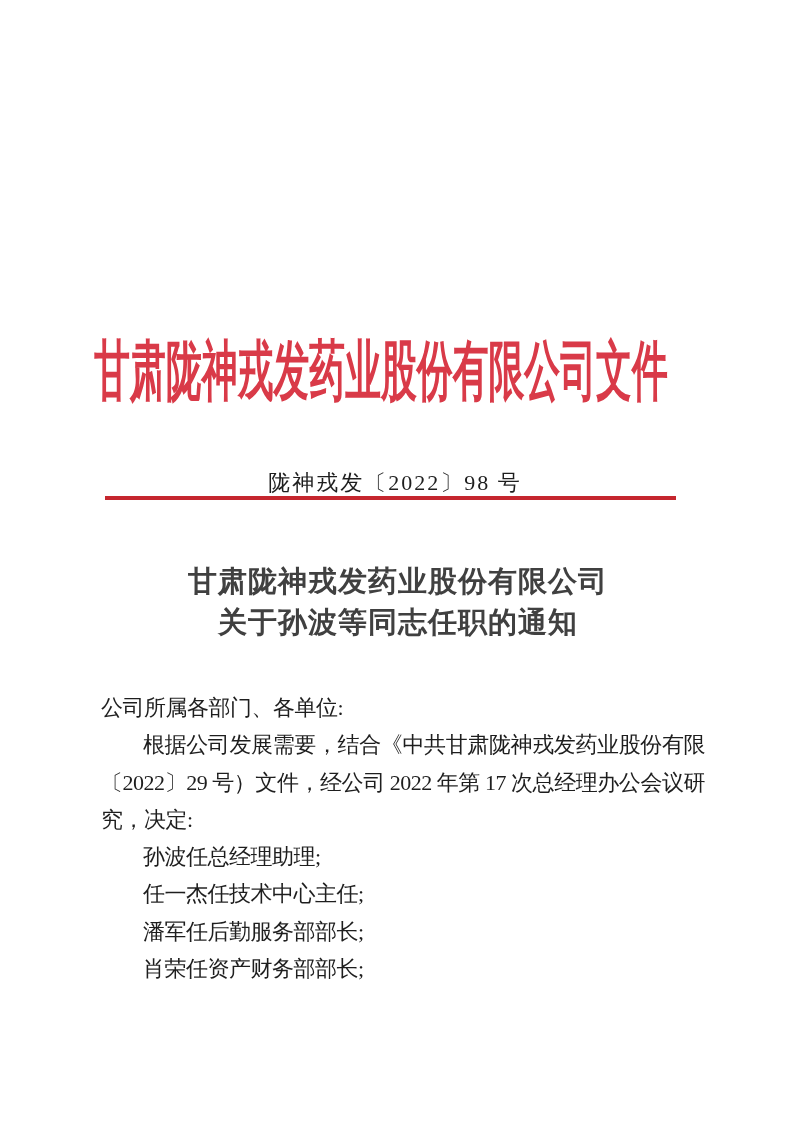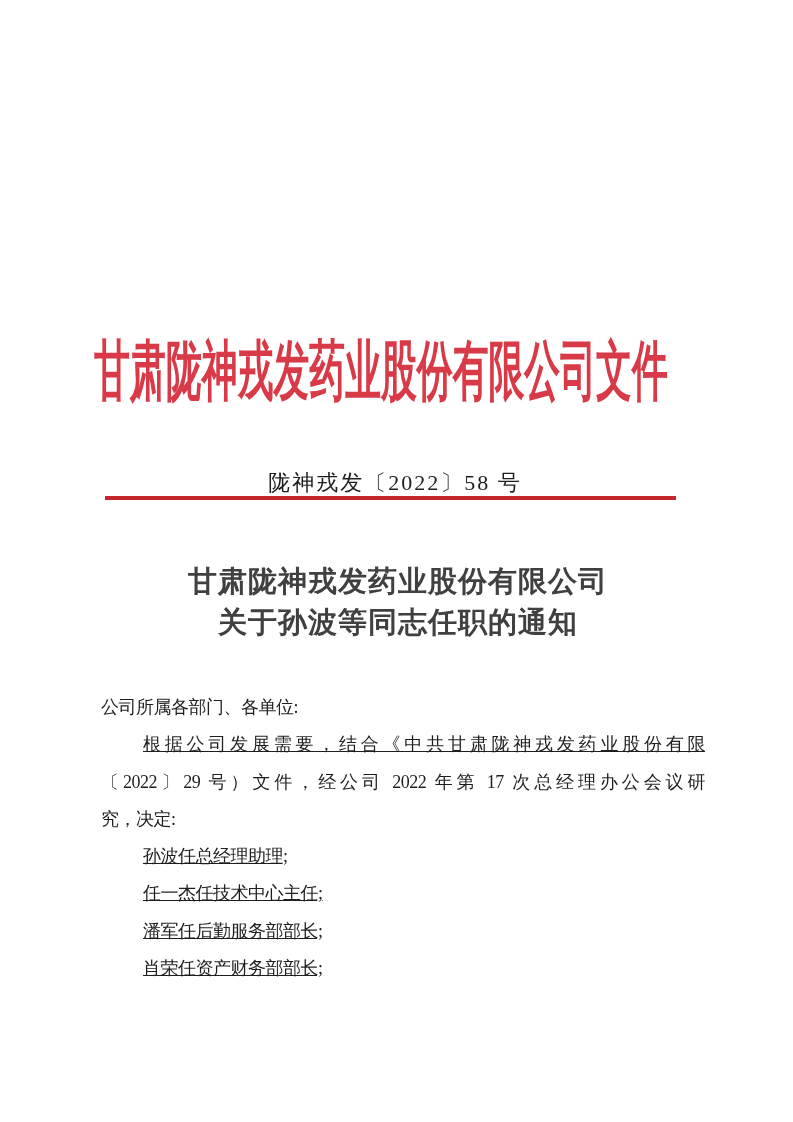--- a/index.html
+++ b/index.html
@@ -71,41 +71,41 @@
     letter-spacing: 1px;
     color: #404040;
   }
 
   
   .body-text {
     position: absolute;
     left: 101px;
     top: 645px;
     width: 604px;
-    font-size: 18px;
+    font-size: 22px;
     line-height: 37.3px;
     letter-spacing: -0.5px;
     color: var(--text-black, #1e1e1e);
   }
   .body-text .line { white-space: nowrap; }
   .body-text .line.fill {
     white-space: normal;
     text-align: justify;
     text-align-last: justify;
   }
-  .body-text .line.ind { text-indent: 42px; text-decoration: underline; }
+  .body-text .line.ind { text-indent: 42px; }
 </style>
 </head>
 <body>
 
 <div class="page">
 
   <div class="letterhead">甘肃陇神戎发药业股份有限公司文件</div>
 
-  <div class="doc-number">陇神戎发〔2022〕58 号</div>
+  <div class="doc-number">陇神戎发〔2022〕98 号</div>
 
   <div class="red-rule"></div>
 
   <div class="doc-title">
     <div>甘肃陇神戎发药业股份有限公司</div>
     <div>关于孙波等同志任职的通知</div>
   </div>
 
   <div class="body-text">
     <div class="line">公司所属各部门、各单位:</div>

